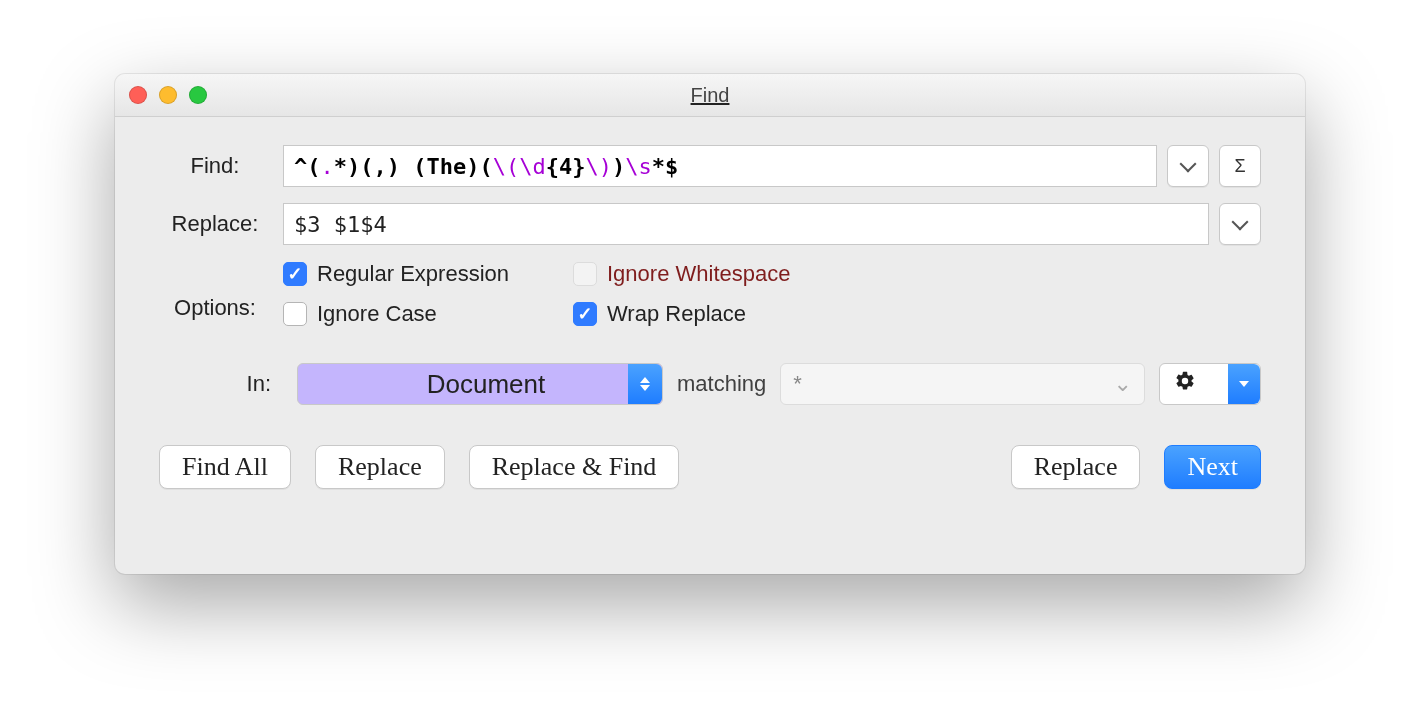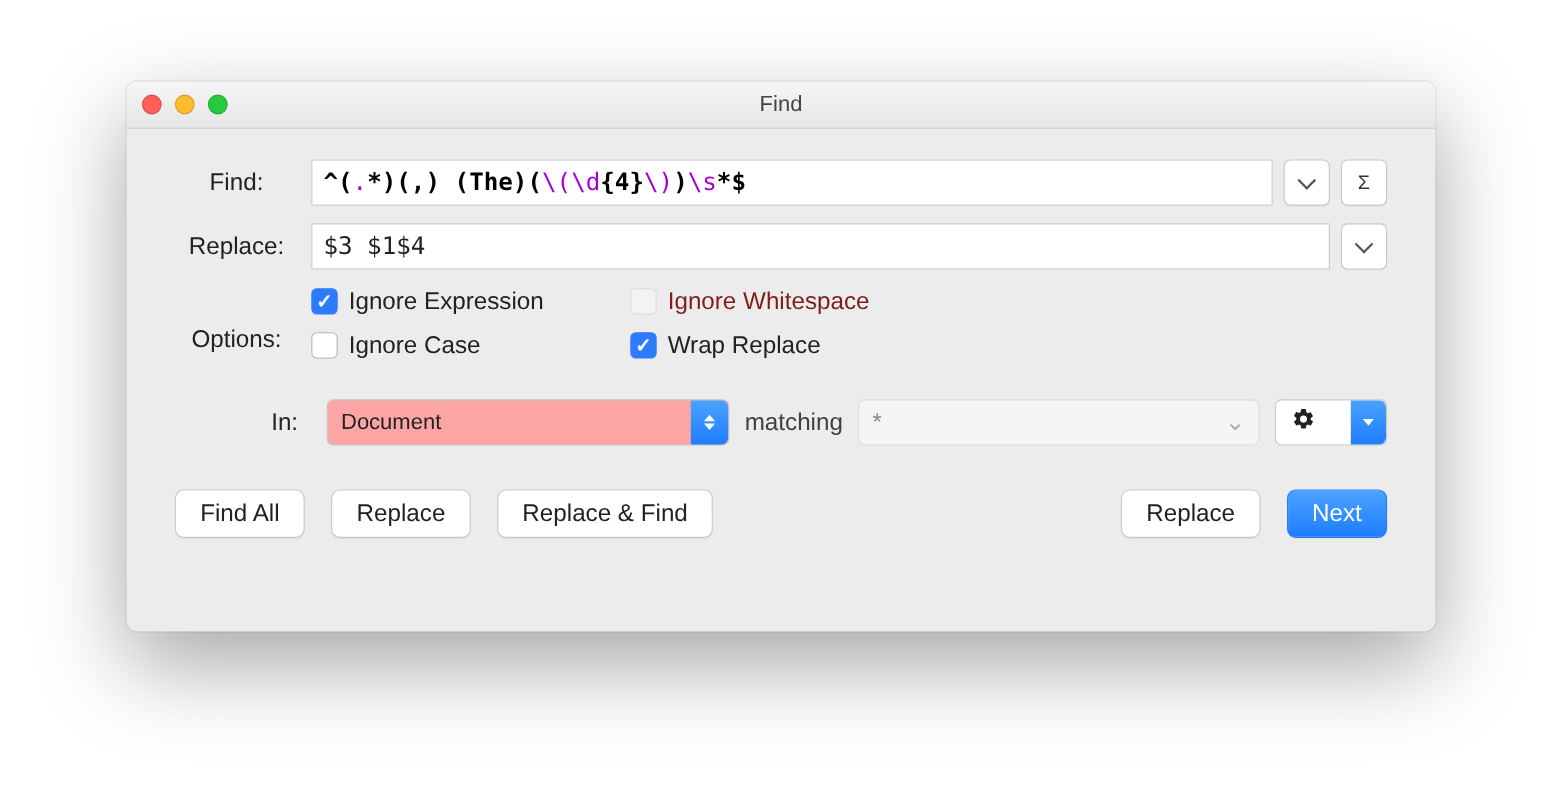--- a/index.html
+++ b/index.html
@@ -24,20 +24,21 @@
     overflow: hidden;
   }
   .titlebar {
     height: 42px;
     background: linear-gradient(#f6f6f6, #e6e6e6);
     border-bottom: 1px solid #cfcfcf;
     position: relative;
     display: flex;
     align-items: center;
     justify-content: center;
+    text-decoration: underline;
   }
   .traffic {
     position: absolute;
     left: 14px;
     top: 12px;
     display: flex;
     gap: 12px;
   }
   .dot {
     width: 18px;
@@ -140,28 +141,29 @@
   .cb.disabled {
     background: #f3f3f3;
     border-color: #dcdcdc;
   }
   .opt.disabled { color: #7f1d1d; }
   .in-row { display: flex; align-items: center; gap: 14px; margin-bottom: 40px; }
   .in-label { width: 112px; text-align: right; padding-right: 12px; }
   .select {
     width: 352px;
     height: 40px;
-    background: #fca5a5;
+    background: #c4b5fd;
     border: 1px solid #c8c8c8;
     border-radius: 6px;
     display: flex;
     align-items: center;
     position: relative;
     padding-left: 12px;
-    font-size: 20px;
+    font-size: 26px;
+    justify-content: center;
   }
   .select .ctl, .gearbtn .ctl {
     position: absolute;
     right: 0; top: 0; bottom: 0;
     width: 34px;
     background: linear-gradient(#4aa2ff, #1f7dff);
     border-radius: 0 6px 6px 0;
     display: flex;
     flex-direction: column;
     align-items: center;
@@ -212,26 +214,27 @@
     display: flex;
     gap: 24px;
     align-items: center;
   }
   .btn {
     height: 42px;
     padding: 0 22px;
     background: #fff;
     border: 1px solid #c8c8c8;
     border-radius: 8px;
-    font-size: 22px;
+    font-size: 26px;
     display: flex;
     align-items: center;
     justify-content: center;
     box-shadow: 0 1px 0 rgba(0,0,0,0.05);
     color: #222;
+    font-family: Liberation Serif, serif;
   }
   .btn.focused {
     box-shadow: 0 0 0 4px rgba(63,140,255,0.55);
     border-color: #6aa8ff;
   }
   .btn.primary {
     background: linear-gradient(#4aa2ff, #1f7dff);
     border-color: #1f7dff;
     color: #fff;
   }
@@ -286,21 +289,21 @@
         <span class="chev-down"></span>
       </div>
     </div>
 
     <div class="row" style="margin-bottom:8px">
       <div class="label">Options:</div>
       <div style="flex:1">
         <div class="optgrid" style="margin-left:0">
           <div class="opt">
             <span class="cb checked"></span>
-            <span>Ignore Expression</span>
+            <span>Regular Expression</span>
           </div>
           <div class="opt disabled">
             <span class="cb disabled"></span>
             <span>Ignore Whitespace</span>
           </div>
           <div class="opt">
             <span class="cb"></span>
             <span>Ignore Case</span>
           </div>
           <div class="opt">

